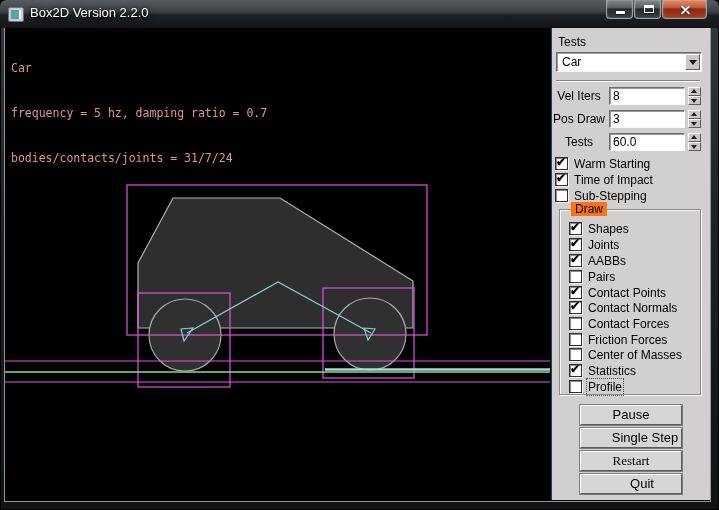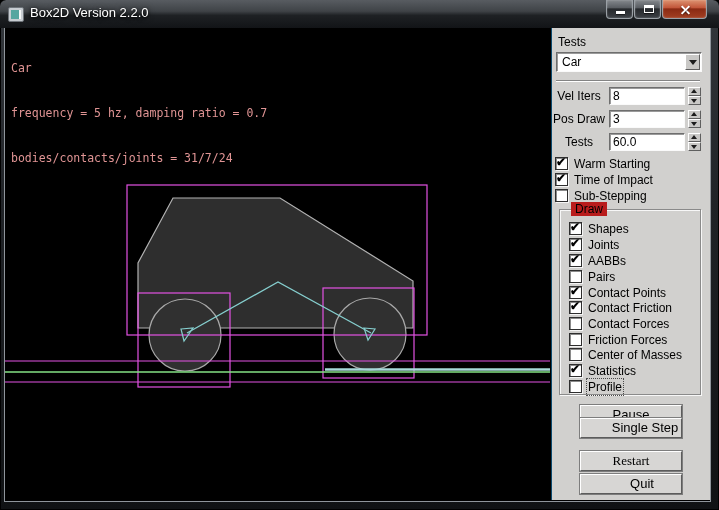--- a/index.html
+++ b/index.html
@@ -111,21 +111,21 @@
   }
   .cbbox .mark{ display:none; position:absolute; left:0px; top:-3px; font-size:12px; font-weight:bold; color:#000; }
   .cbbox.checked .mark{ display:block; }
   .cblabel{ position:absolute; left:19px; top:0px;text-align:right; }
   .cbrow.focused .cblabel{ outline:1px dotted #4a4a4a; outline-offset:1px; }
 
   .groupbox{
     position:absolute; left:7px; top:181px; width:142px; height:186px;
     border:1px solid #8a8a8a; box-shadow:inset 1px 1px 0 #f7f7f7, 1px 1px 0 #f7f7f7;
   }
-  .grouplabel{ position:absolute; left:11px; top:-8px; background:#b91c1c; padding:0 4px; }
+  .grouplabel{ position:absolute; left:11px; top:-8px; background:#f97316; padding:0 4px; }
 
   .btn{
     position:absolute; left:28px; width:102px; height:20px; text-align:center; line-height:18px;
     background:#d7d6d4; font-size:13px;
     border:1px solid; border-color:#ffffff #5c5c5c #5c5c5c #ffffff;
     box-shadow:0 0 0 1px #7d7d7d;
   }
 </style>
 </head>
 <body>
@@ -277,21 +277,21 @@
       <div class="cbrow" style="left:17px; top:258px;">
         <span class="cbbox checked">
             <span class="mark">✔</span>
           </span>
         <span class="cblabel">Contact Points</span>
       </div>
       <div class="cbrow" style="left:17px; top:273px;">
         <span class="cbbox checked">
             <span class="mark">✔</span>
           </span>
-        <span class="cblabel">Contact Friction</span>
+        <span class="cblabel">Contact Normals</span>
       </div>
       <div class="cbrow" style="left:17px; top:289px;">
         <span class="cbbox"></span>
         <span class="cblabel">Contact Forces</span>
       </div>
       <div class="cbrow" style="left:17px; top:305px;">
         <span class="cbbox"></span>
         <span class="cblabel">Friction Forces</span>
       </div>
       <div class="cbrow" style="left:17px; top:320px;">
@@ -303,19 +303,19 @@
             <span class="mark">✔</span>
           </span>
         <span class="cblabel">Statistics</span>
       </div>
       <div class="cbrow focused" style="left:17px; top:352px;">
         <span class="cbbox"></span>
         <span class="cblabel">Profile</span>
       </div>
 
       <div class="btn" style="top:377px;">Pause</div>
-      <div class="btn" style="top:390px;padding-left:28px;">Single Step</div>
+      <div class="btn" style="top:400px;padding-left:28px;">Single Step</div>
       <div class="btn" style="top:423px;font-family:Liberation Serif, serif;">Restart</div>
       <div class="btn" style="top:446px;padding-left:22px;">Quit</div>
 
     </div>
   </div>
 </div>
 
 </body></html>

